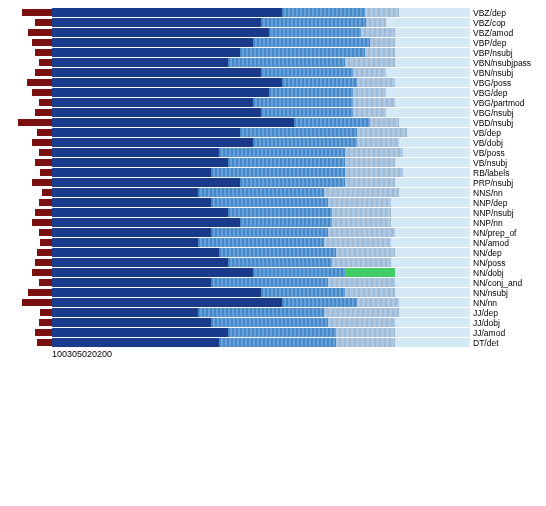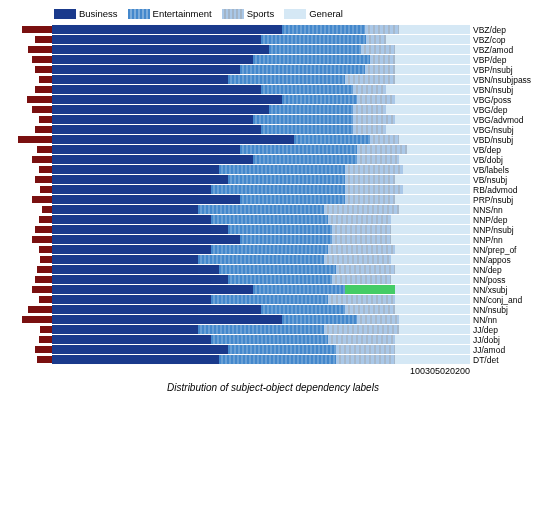--- a/index.html
+++ b/index.html
@@ -82,57 +82,39 @@
       padding-left: 3px;
       font-size: 8.5px;
       white-space: nowrap;
     }
     .x-axis {
       display: flex;
       flex-direction: row;
       margin-left: 48px;
       margin-right: 72px;
       margin-top: 2px;
-      justify-content: flex-end;
+      justify-content: flex-start;
       font-size: 9px;
     }
     .caption {
       text-align: center;
       font-size: 10px;
       margin-top: 6px;
       font-style: italic;
     }
     .chart-inner {
       display: flex;
       flex-direction: row;
     }
   </style>
 </head>
 <body>
 
 <div class="chart-container">
 
-  <div class="legend">
-    <div class="legend-item">
-      <span class="legend-color" style="background:#1a3a8c;"></span>
-      <span>Business</span>
-    </div>
-    <div class="legend-item">
-      <span class="legend-color" style="background:#4488cc; background-image: repeating-linear-gradient(90deg, transparent, transparent 2px, rgba(255,255,255,0.3) 2px, rgba(255,255,255,0.3) 4px);"></span>
-      <span>Entertainment</span>
-    </div>
-    <div class="legend-item">
-      <span class="legend-color" style="background:#aac8e8; background-image: repeating-linear-gradient(90deg, transparent, transparent 2px, rgba(150,150,150,0.4) 2px, rgba(150,150,150,0.4) 4px);"></span>
-      <span>Sports</span>
-    </div>
-    <div class="legend-item">
-      <span class="legend-color" style="background:#d5e8f5;"></span>
-      <span>General</span>
-    </div>
-  </div>
 
   <div class="chart-inner">
 
     <div class="left-bars" id="left-bars-container">
     <div class="left-bar-row">
           <div class="left-bar-fill" style="width:30px;"></div>
         </div>
         <div class="left-bar-row">
           <div class="left-bar-fill" style="width:17px;"></div>
         </div>
@@ -444,51 +426,50 @@
     <div class="y-labels" id="y-labels-container">
     <div class="y-label">VBZ/dep</div>
         <div class="y-label">VBZ/cop</div>
         <div class="y-label">VBZ/amod</div>
         <div class="y-label">VBP/dep</div>
         <div class="y-label">VBP/nsubj</div>
         <div class="y-label">VBN/nsubjpass</div>
         <div class="y-label">VBN/nsubj</div>
         <div class="y-label">VBG/poss</div>
         <div class="y-label">VBG/dep</div>
-        <div class="y-label">VBG/advmod</div>
+        <div class="y-label">VBG/partmod</div>
         <div class="y-label">VBG/nsubj</div>
         <div class="y-label">VBD/nsubj</div>
         <div class="y-label">VB/dep</div>
         <div class="y-label">VB/dobj</div>
-        <div class="y-label">VB/labels</div>
+        <div class="y-label">VB/poss</div>
         <div class="y-label">VB/nsubj</div>
-        <div class="y-label">RB/advmod</div>
+        <div class="y-label">RB/labels</div>
         <div class="y-label">PRP/nsubj</div>
         <div class="y-label">NNS/nn</div>
         <div class="y-label">NNP/dep</div>
         <div class="y-label">NNP/nsubj</div>
         <div class="y-label">NNP/nn</div>
         <div class="y-label">NN/prep_of</div>
-        <div class="y-label">NN/appos</div>
+        <div class="y-label">NN/amod</div>
         <div class="y-label">NN/dep</div>
         <div class="y-label">NN/poss</div>
-        <div class="y-label">NN/xsubj</div>
+        <div class="y-label">NN/dobj</div>
         <div class="y-label">NN/conj_and</div>
         <div class="y-label">NN/nsubj</div>
         <div class="y-label">NN/nn</div>
         <div class="y-label">JJ/dep</div>
         <div class="y-label">JJ/dobj</div>
         <div class="y-label">JJ/amod</div>
         <div class="y-label">DT/det</div>
       </div>
   </div>
 
   <div class="x-axis">
     <span>100</span>
     <span>30</span>
     <span>50</span>
     <span>20</span>
     <span>20</span>
     <span>0</span>
   </div>
 
-  <div class="caption">Distribution of subject-object dependency labels</div>
 </div>
 
 </body></html>

